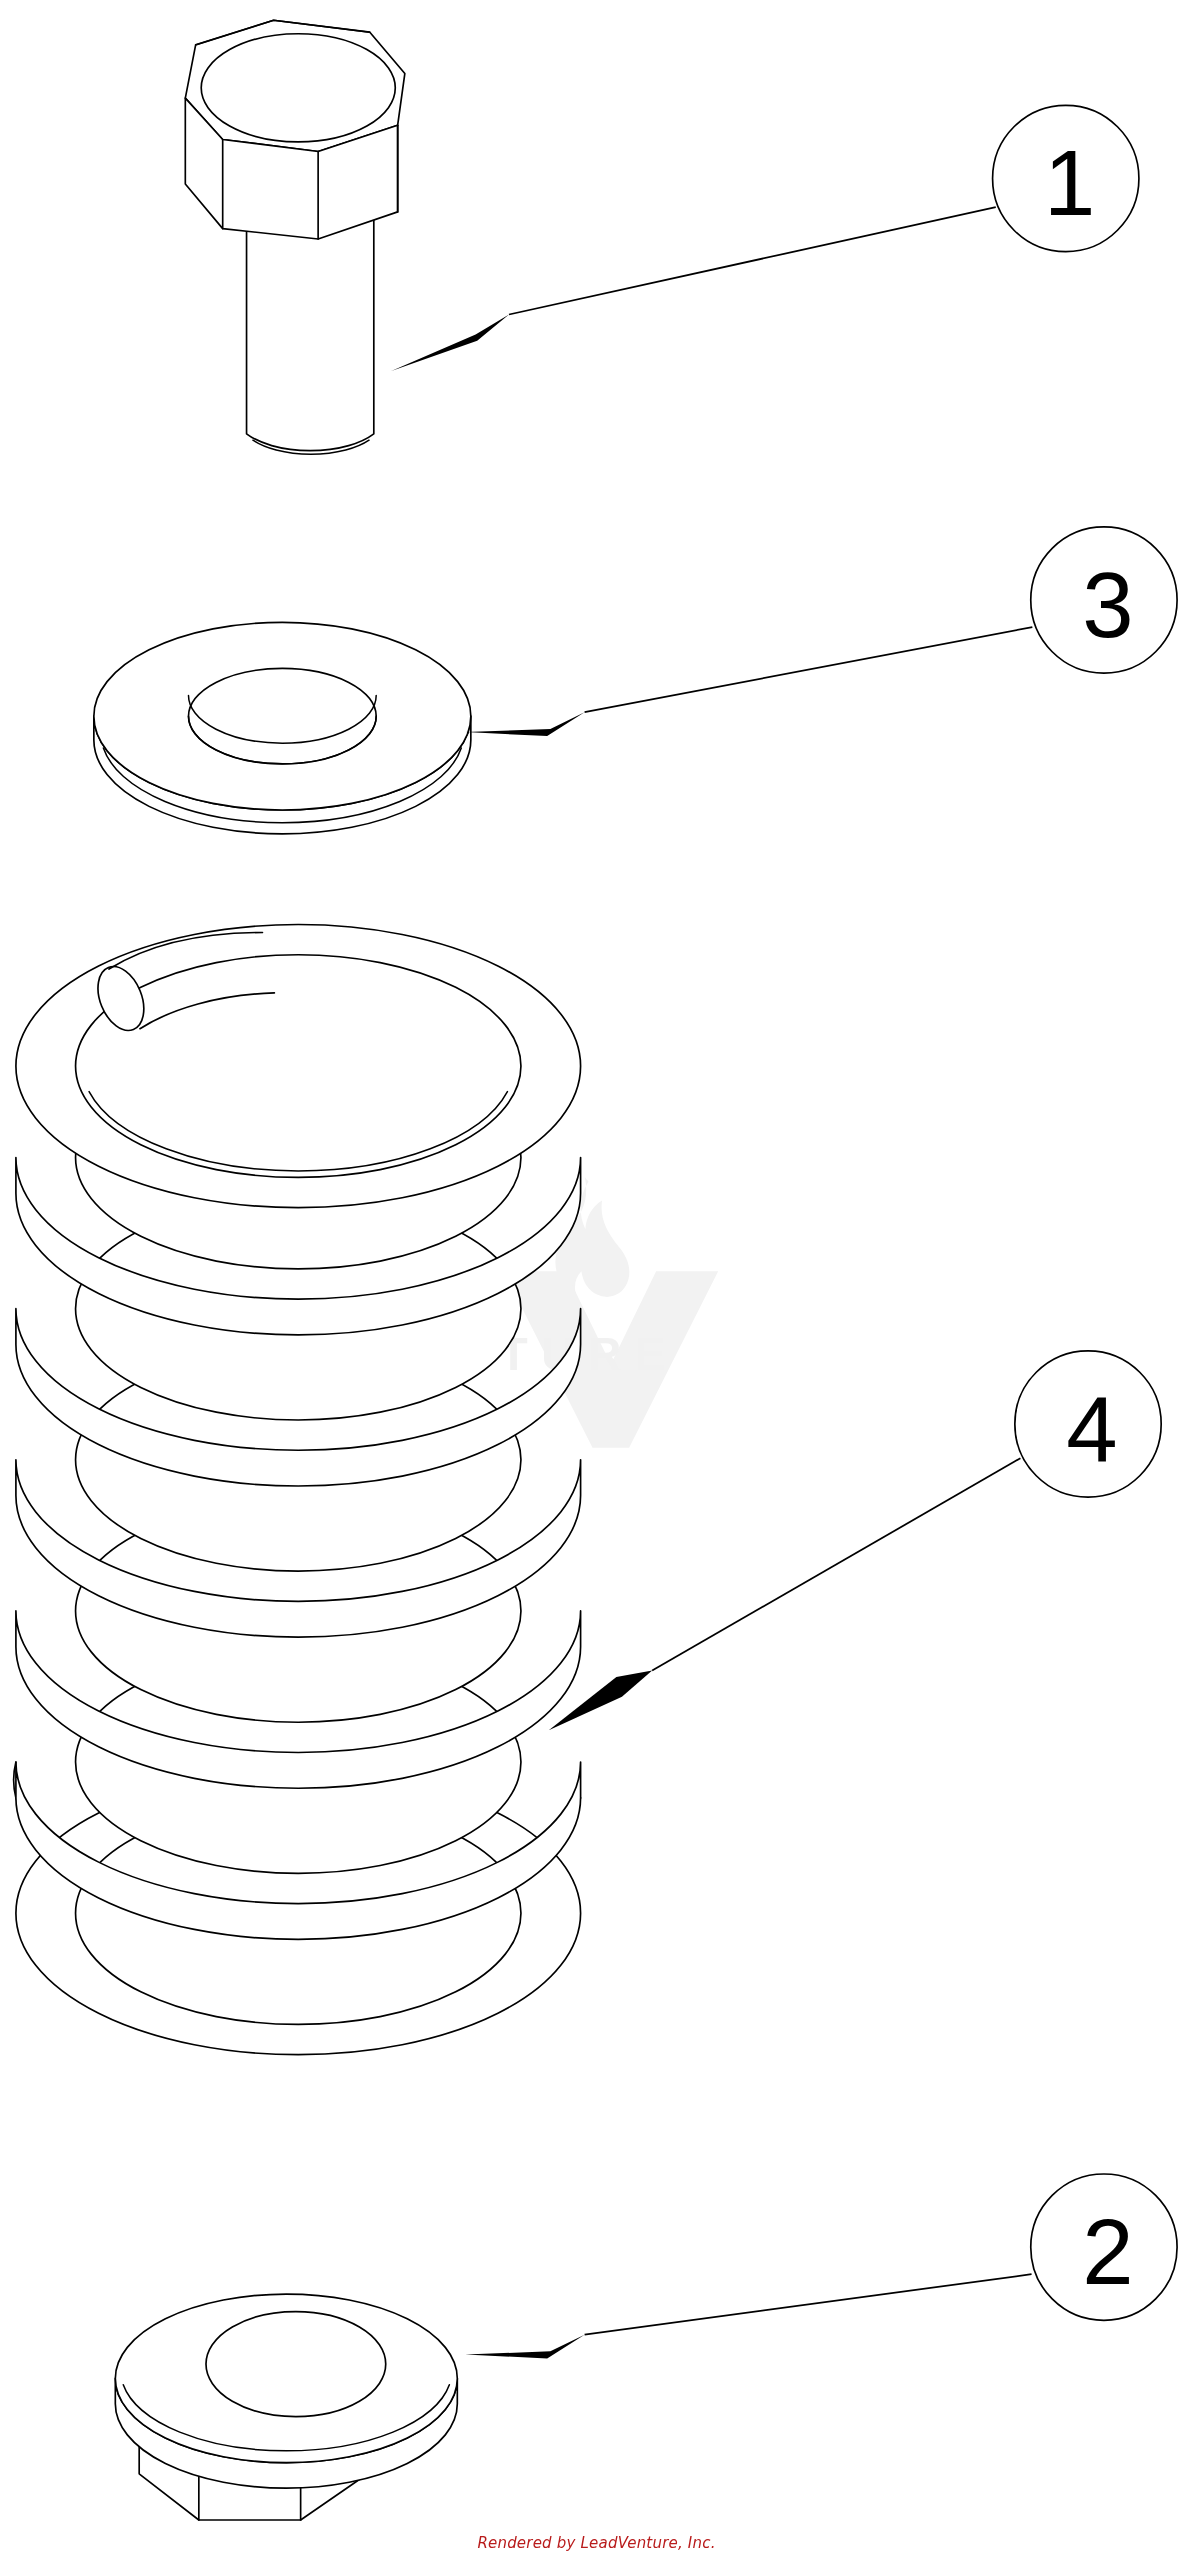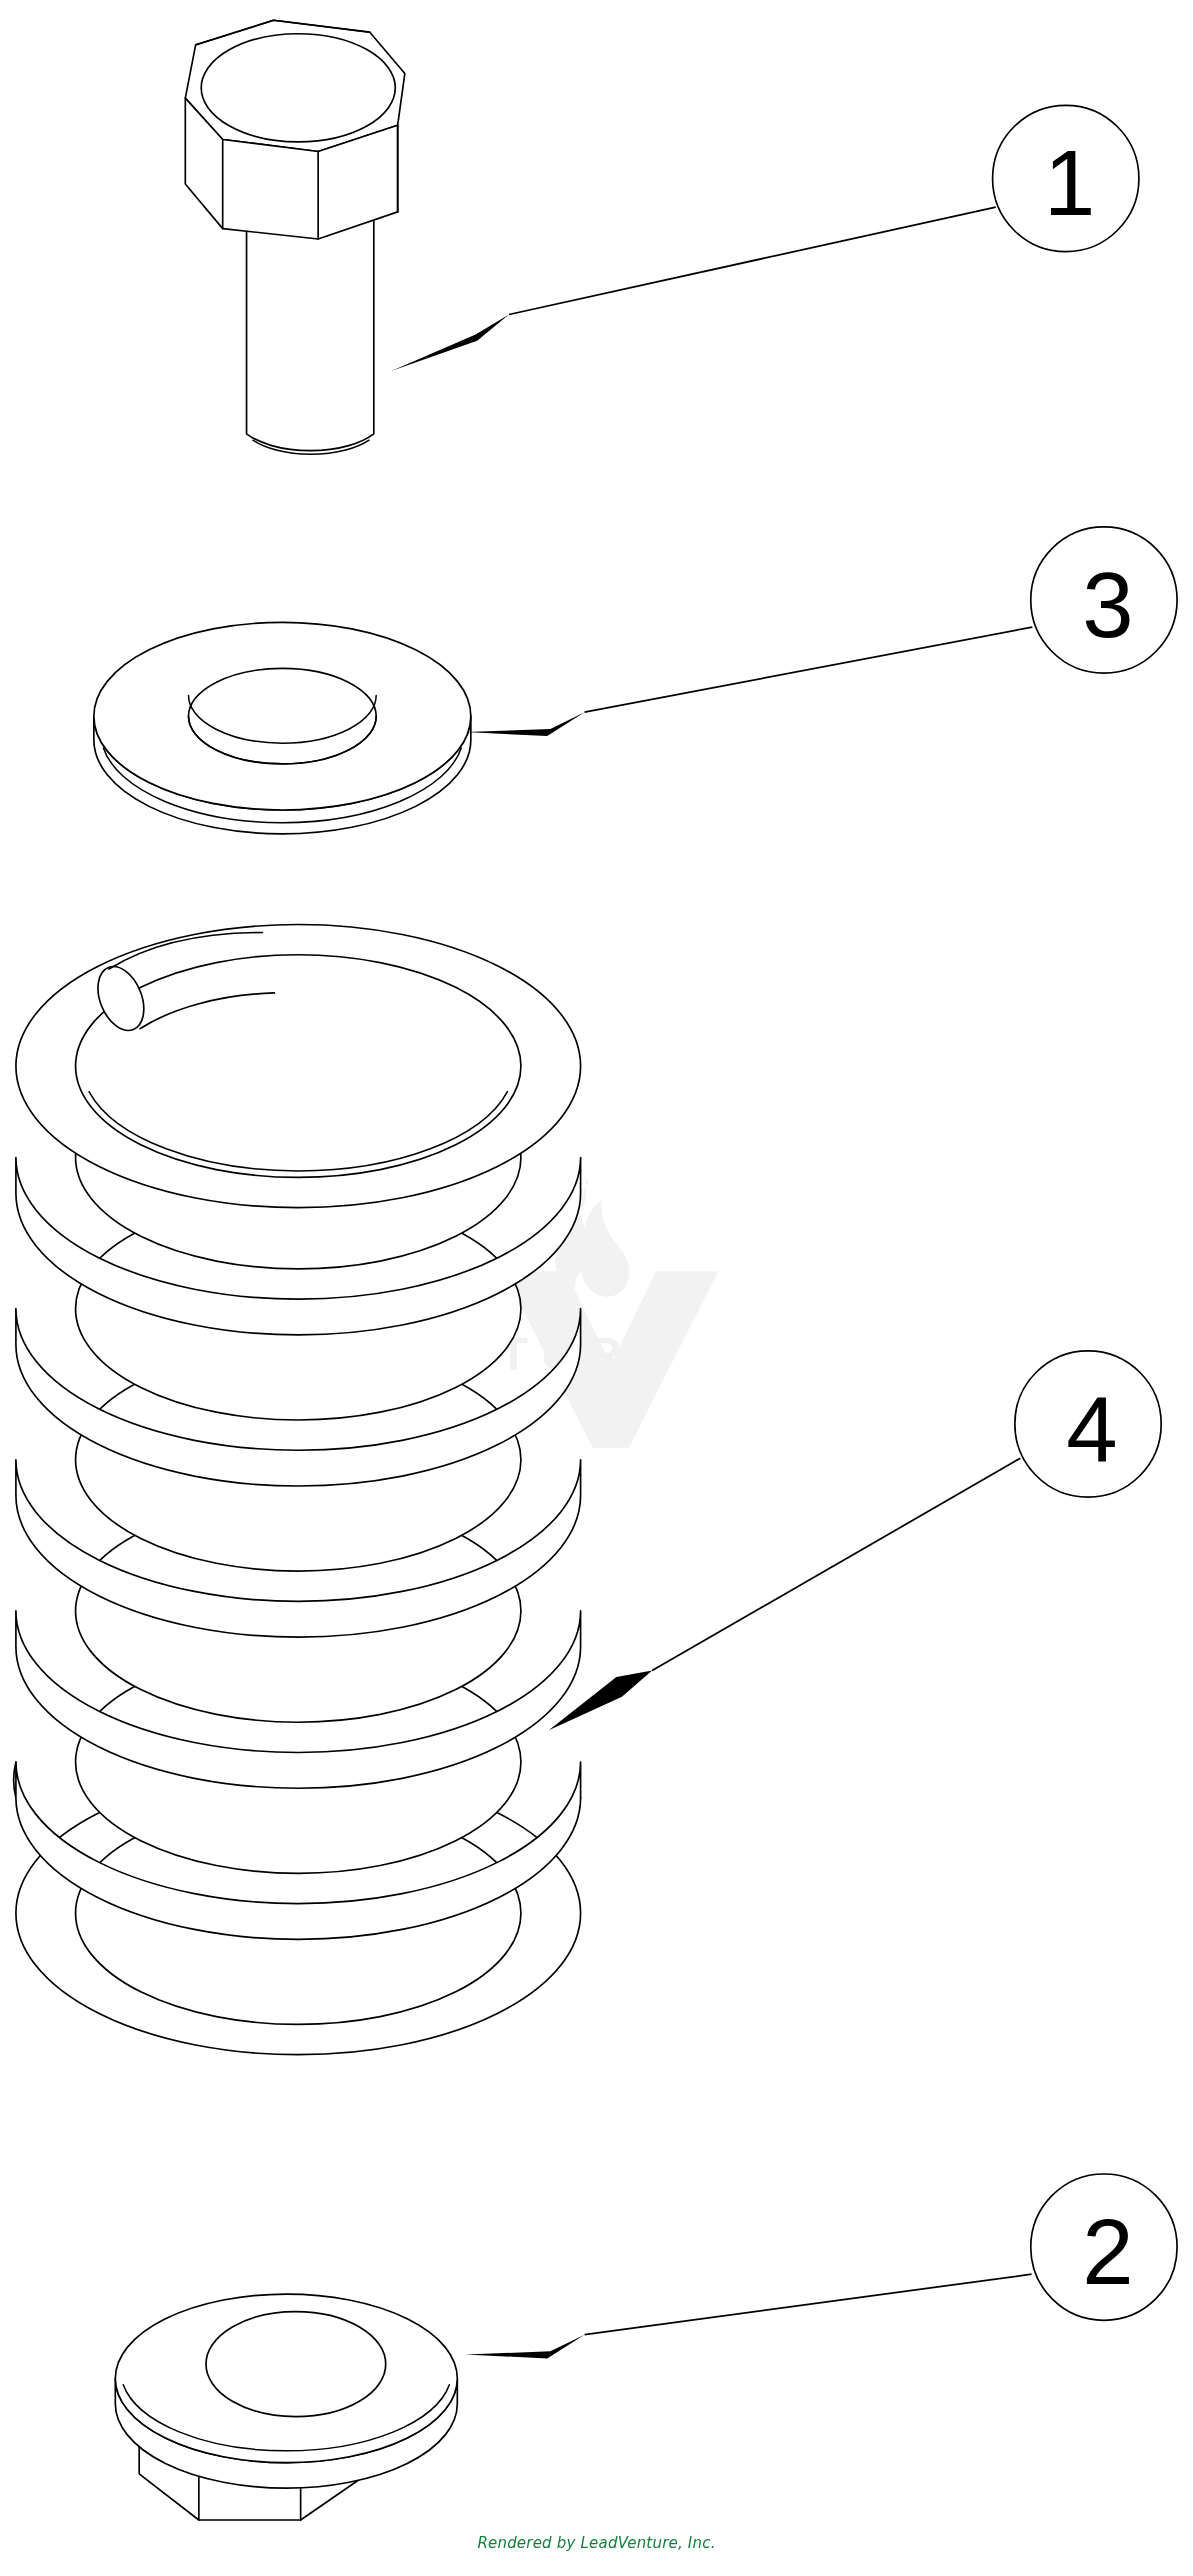--- a/index.html
+++ b/index.html
@@ -27,21 +27,21 @@
   }
   .footer-note {
     position: absolute;
     left: 0;
     top: 2534px;
     width: 1193px;
     text-align: center;
     font-family: "DejaVu Sans", sans-serif;
     font-size: 15px;
     font-style: italic;
-    color: #15803d;
+    color: #b91c1c;
     letter-spacing: 0.2px;
   }
   .callout-num {
     font-family: "Liberation Sans", sans-serif;
     font-size: 116px;
     fill: #000000;
     text-anchor: middle;
     dominant-baseline: central;
     font-weight: 300;
   }

